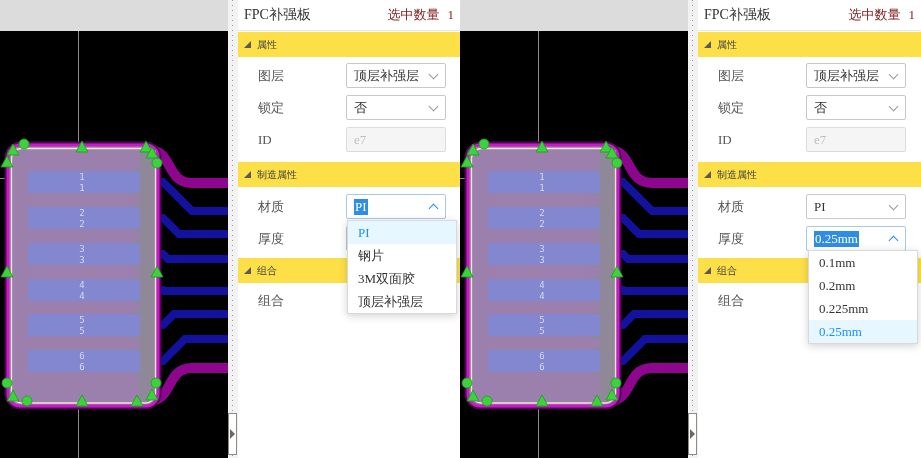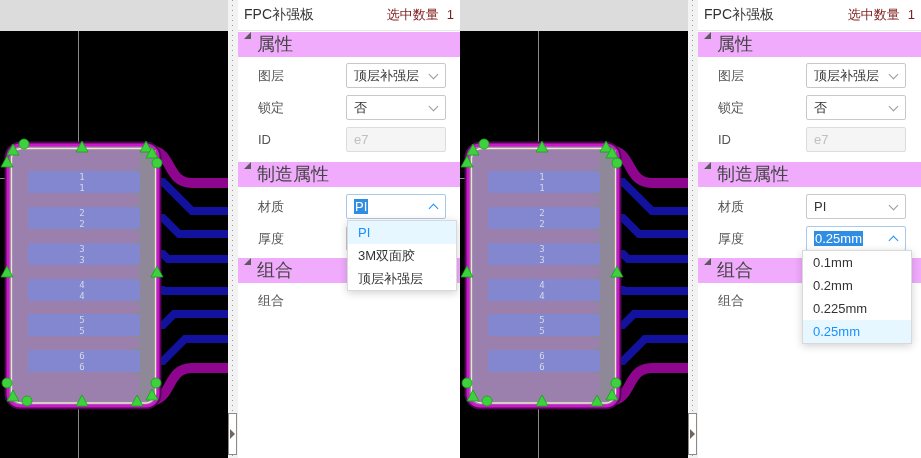--- a/index.html
+++ b/index.html
@@ -17,33 +17,33 @@
   #gutter-left { left: 228px; }
   #gutter-right { left: 688px; }
   .gutter .dots { position: absolute; left: 4px; top: 0; bottom: 0; width: 1px;
                   background-image: repeating-linear-gradient(to bottom, #9a9a9a 0 1px, transparent 1px 5px); }
   .gutter .grip { position: absolute; left: 0px; bottom: 3px; width: 9px; height: 42px;
                   background: #fff; border: 1px solid #8f8a86; display: flex; align-items: center; justify-content: center; }
   .grip .arrow { width: 0; height: 0; border-left: 5px solid #6e6660;
                  border-top: 5px solid transparent; border-bottom: 5px solid transparent; }
 
   
-  .panel { position: absolute; top: 0; height: 458px; background: #fff; font-size: 13px; color: #333; }
+  .panel { position: absolute; top: 0; height: 458px; background: #fff; font-size: 13px; color: #333; font-family: Liberation Serif, serif; }
   #panel-left  { left: 238px; width: 222px; }
   #panel-right { left: 698px; width: 223px; }
 
   .panel-header { position: absolute; top: 0; left: 0; right: 0; height: 31px;
                   border-bottom: 1px solid #e8e8e8; display: flex; align-items: center;
                   justify-content: space-between; padding: 0 6px; font-size: 14px; }
   .panel-title { color: #333; }
   .sel-count { font-size: 13px; color: #7f1d1d; }
   .sel-count .num { margin-left: 8px; }
 
-  .section-bar { position: absolute; left: 0; right: 0; height: 25px; background: #f0abfc;
-                 display: flex; padding-left: 6px; color: #444; font-size: 18px; }
+  .section-bar { position: absolute; left: 0; right: 0; height: 25px; background: #fde047;
+                 display: flex; align-items: center; padding-left: 6px; color: #444; font-size: 10px; }
   .collapse-tri { width: 0; height: 0; border-left: 7px solid transparent;
                   border-bottom: 7px solid #5a5a5a; margin-right: 6px; }
 
   .field-label { position: absolute; left: 20px; height: 25px; line-height: 25px; color: #555; }
   .control { position: absolute; left: 108px; width: 100px; height: 25px;
              border: 1px solid #c8c8c8; border-radius: 2px; background: #fff;
              display: flex; align-items: center; padding: 0 18px 0 7px; position: absolute; }
   .control.open { border-color: #a9c9e8; }
   .control .chev { position: absolute; right: 8px; width: 7px; height: 7px;
                    border-right: 1.6px solid #999; border-bottom: 1.6px solid #999; }
@@ -174,20 +174,21 @@
 
     <div class="section-bar" style="top:258px">
       <span class="collapse-tri"></span>
       <span>组合</span>
     </div>
 
     <div class="field-label" style="top:288px">组合</div>
 
     <div class="dropdown" style="left:109px; top:220px">
       <div class="opt selected">PI</div>
+      <div class="opt">钢片</div>
       <div class="opt">3M双面胶</div>
       <div class="opt">顶层补强层</div>
     </div>
   </div>
 
   <div class="canvas" id="canvas-right">
     <svg class="pcb" width="228" height="458">
         <rect x="0" y="0" width="228" height="31" fill="#dcdcdc"></rect>
         <line x1="78.5" y1="31" x2="78.5" y2="458" stroke="#8a8a8a" stroke-width="1"></line>
         <line x1="0" y1="178.5" x2="9" y2="178.5" stroke="#8a8a8a" stroke-width="1"></line>
@@ -298,21 +299,21 @@
       <span class="chev up"></span>
     </div>
 
     <div class="section-bar" style="top:258px">
       <span class="collapse-tri"></span>
       <span>组合</span>
     </div>
 
     <div class="field-label" style="top:288px">组合</div>
 
-    <div class="dropdown" style="left:104px; top:250px">
+    <div class="dropdown" style="left:110px; top:250px">
       <div class="opt">0.1mm</div>
       <div class="opt">0.2mm</div>
       <div class="opt">0.225mm</div>
       <div class="opt selected">0.25mm</div>
     </div>
   </div>
 
 </div>
 
 </body></html>

